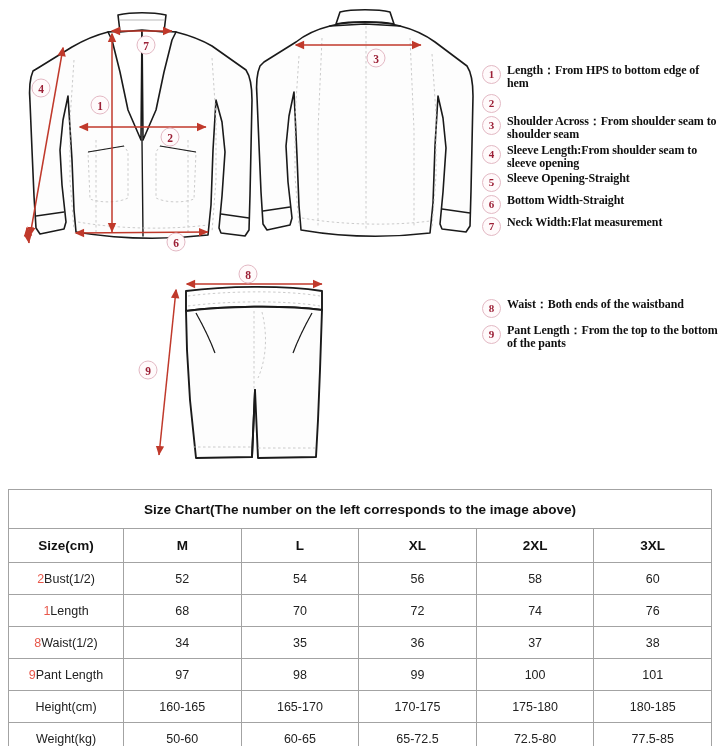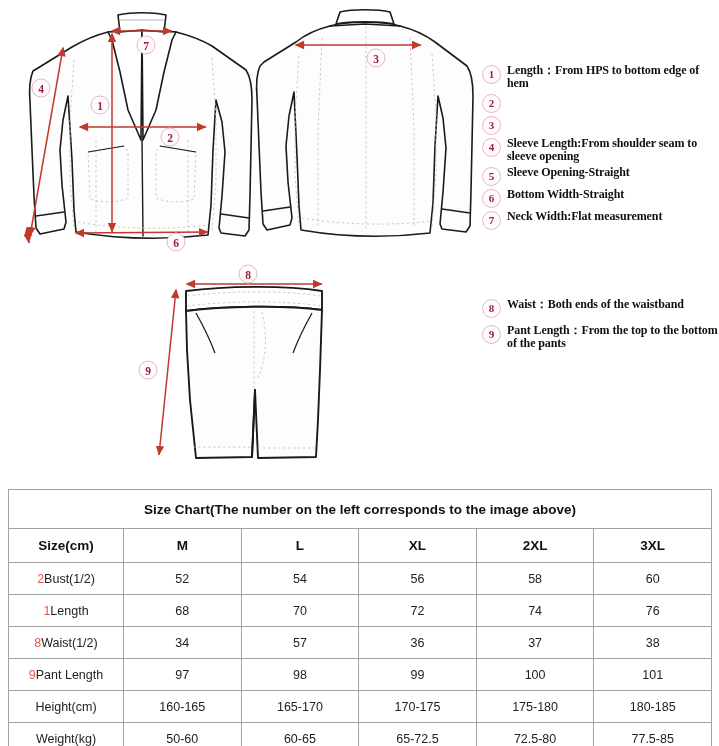--- a/index.html
+++ b/index.html
@@ -312,20 +312,21 @@
 <div class="legend-block" id="legend-top">
   <div class="legend-row">
     <span class="legend-num">1</span>
     <span class="legend-text">Length：From HPS to bottom edge of hem</span>
   </div>
   <div class="legend-row">
     <span class="legend-num">2</span>
   </div>
   <div class="legend-row">
     <span class="legend-num">3</span>
+    <span class="legend-text">Shoulder Across：From shoulder seam to shoulder seam</span>
   </div>
   <div class="legend-row">
     <span class="legend-num">4</span>
     <span class="legend-text">Sleeve Length:From shoulder seam to sleeve opening</span>
   </div>
   <div class="legend-row">
     <span class="legend-num">5</span>
     <span class="legend-text">Sleeve Opening-Straight</span>
   </div>
   <div class="legend-row">
@@ -383,21 +384,21 @@
       <td class="row-head"><span class="idx">1</span><span>Length</span></td>
       <td>68</td>
       <td>70</td>
       <td>72</td>
       <td>74</td>
       <td>76</td>
     </tr>
     <tr>
       <td class="row-head"><span class="idx">8</span><span>Waist(1/2)</span></td>
       <td>34</td>
-      <td>57</td>
+      <td>35</td>
       <td>36</td>
       <td>37</td>
       <td>38</td>
     </tr>
     <tr>
       <td class="row-head"><span class="idx">9</span><span>Pant Length</span></td>
       <td>97</td>
       <td>98</td>
       <td>99</td>
       <td>100</td>

